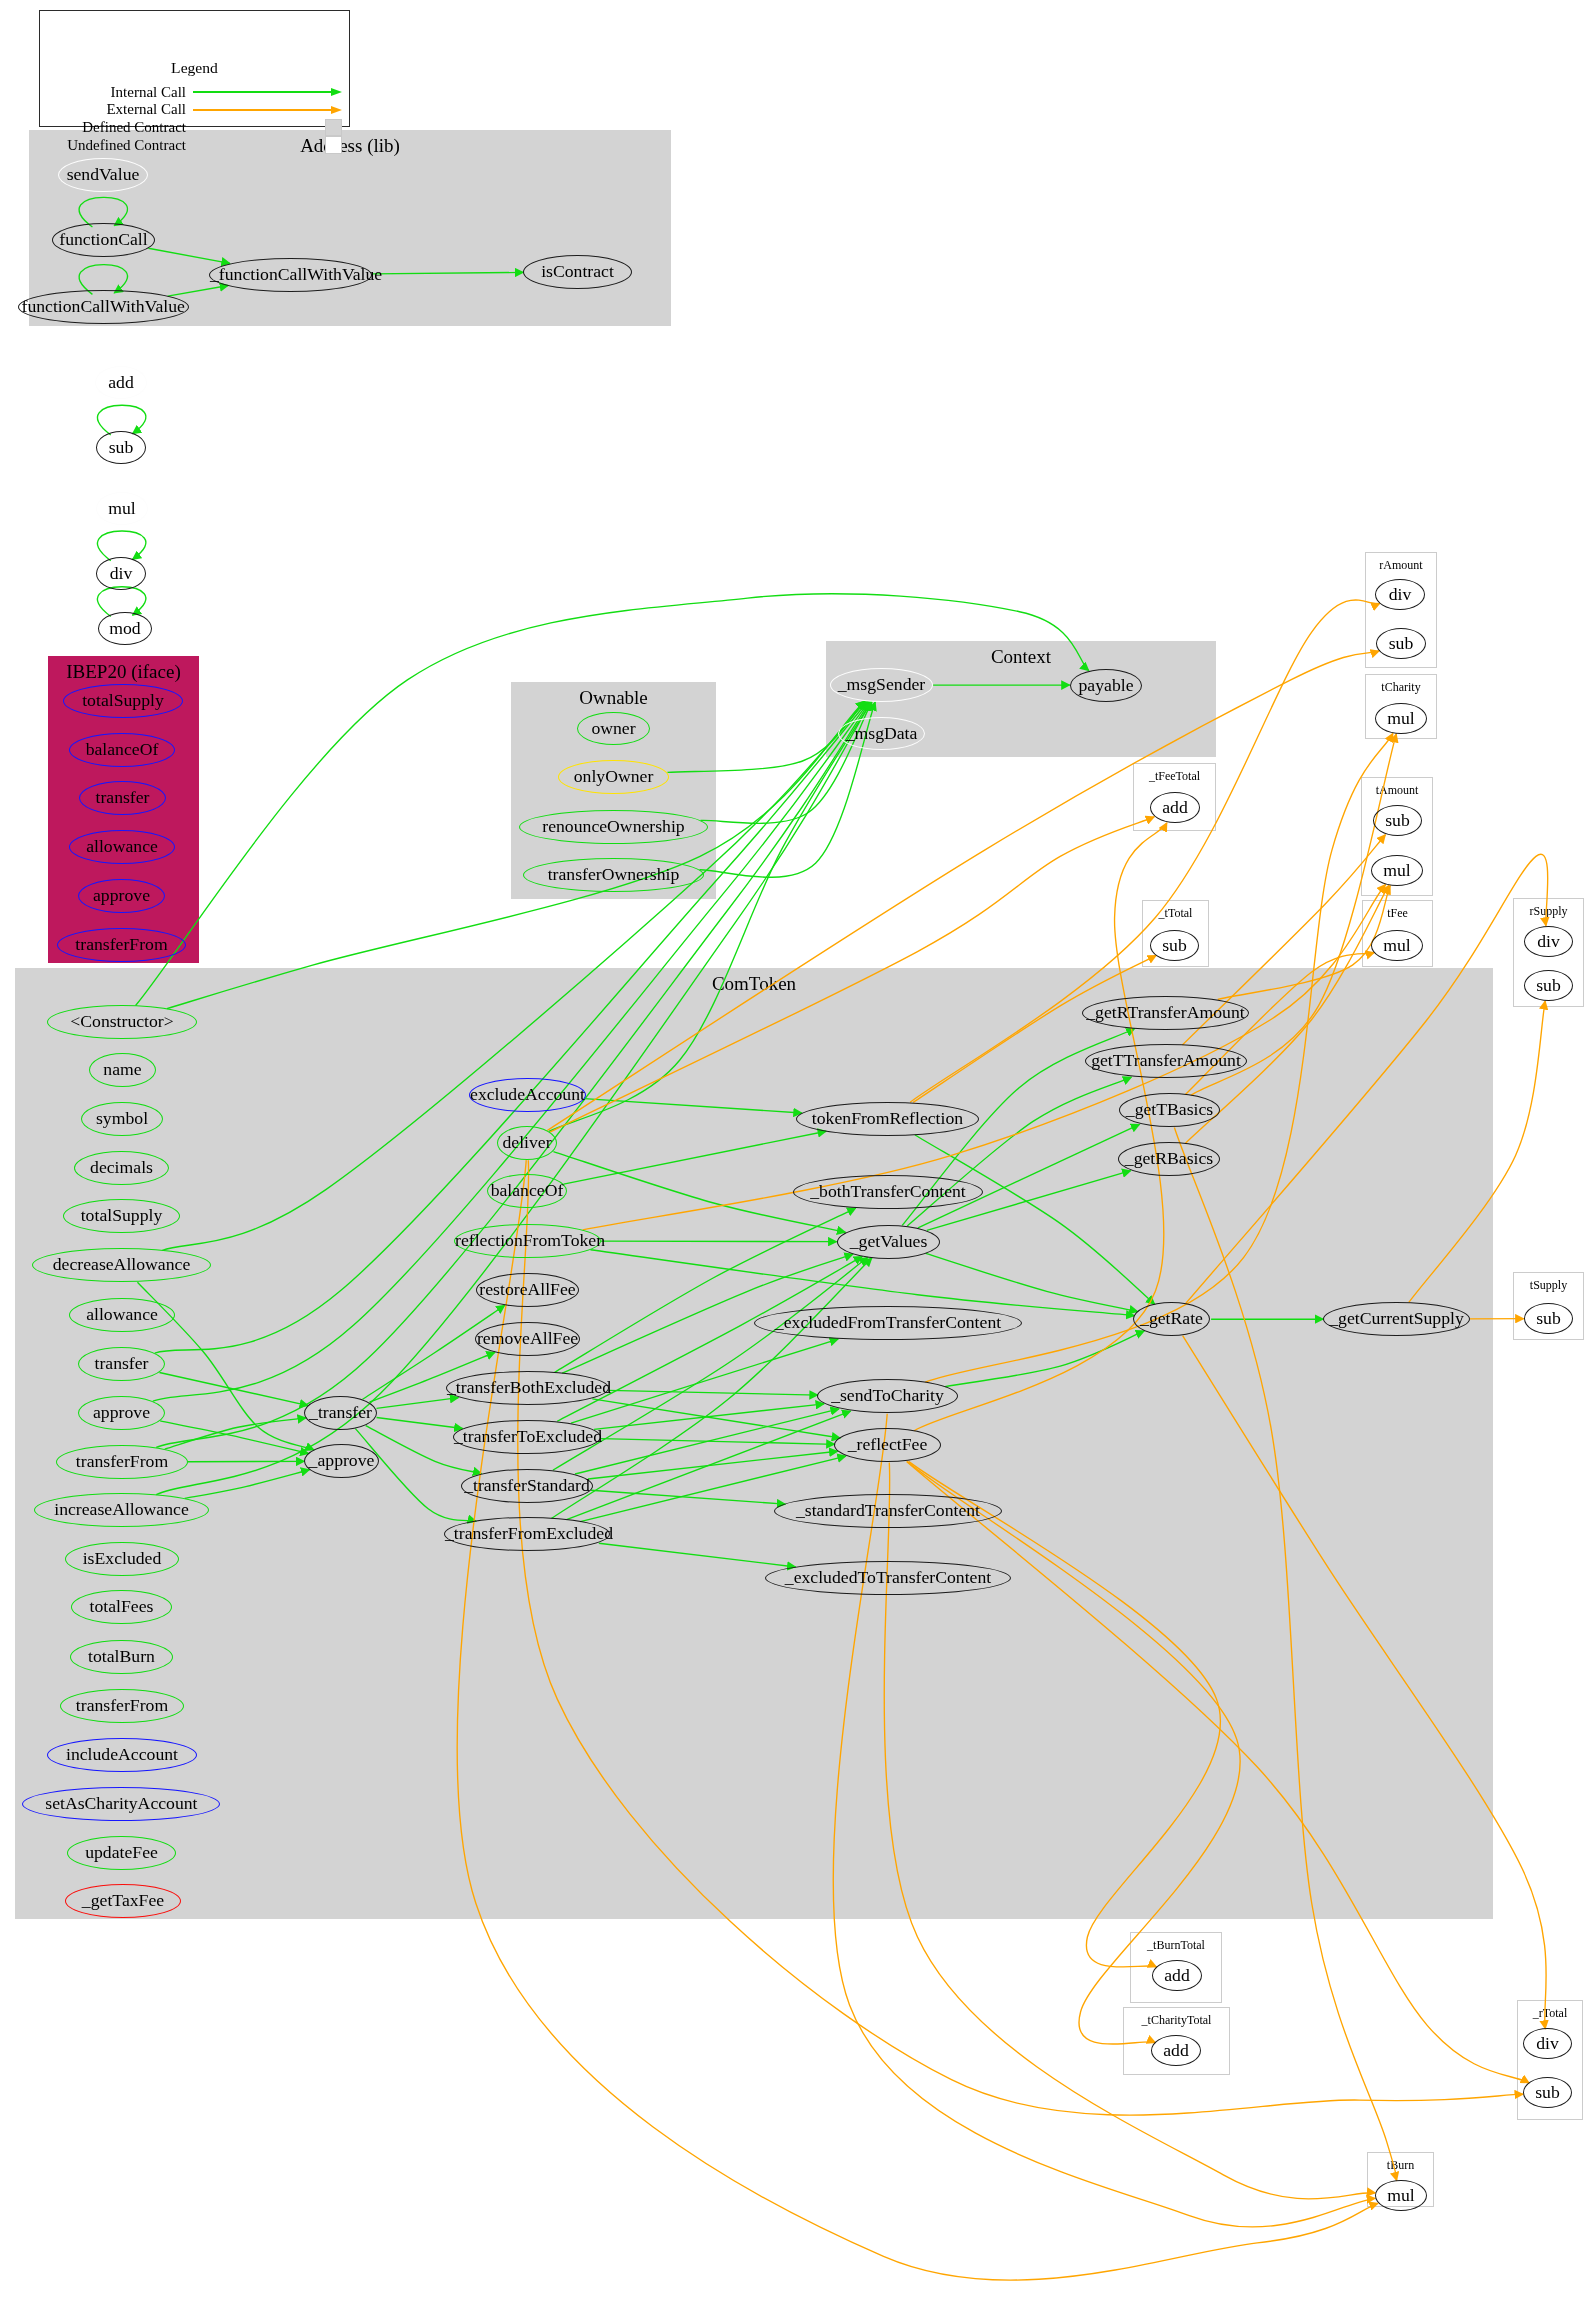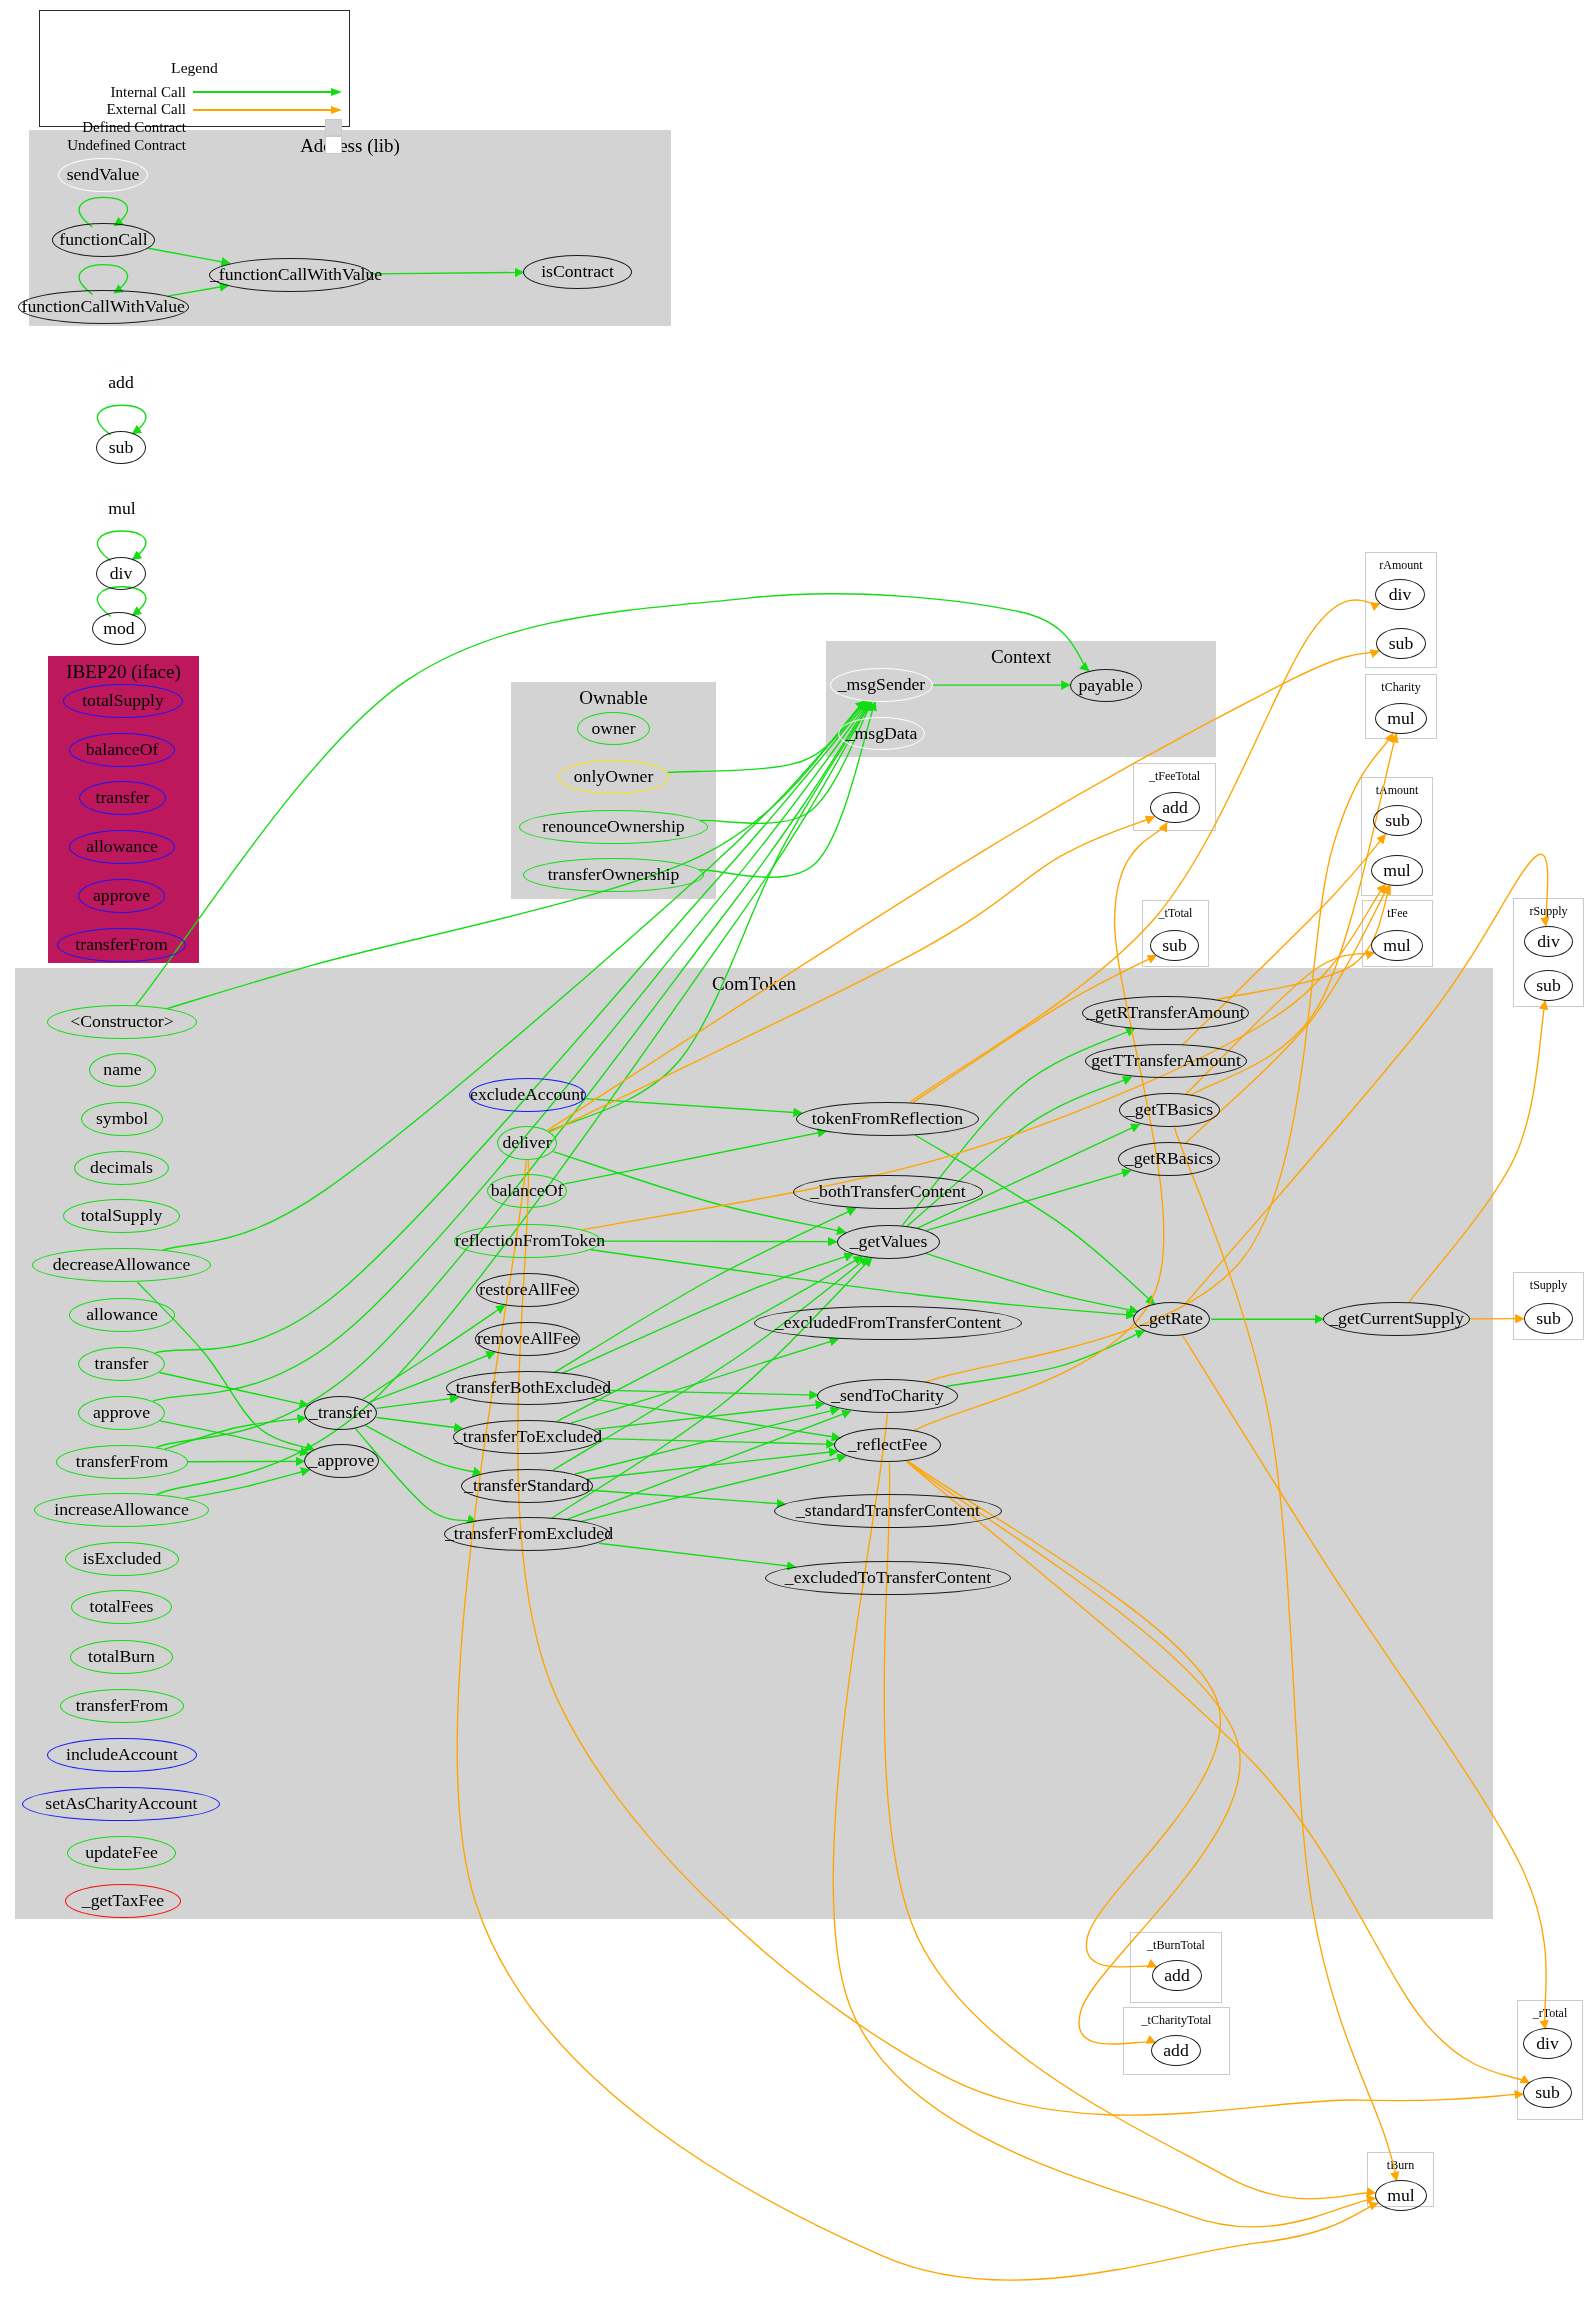--- a/index.html
+++ b/index.html
@@ -214,21 +214,21 @@
     </div>
     <div class="node" style="left: 58px; top: 158px; width: 90px; height: 34px; border-color: rgb(253, 253, 253); line-height: 31px;">sendValue</div>
     <div class="node" style="left: 52px; top: 223px; width: 103px; height: 34px; border-color: rgb(28, 28, 28); line-height: 31px;">functionCall</div>
     <div class="node" style="left: 17.7px; top: 290px; width: 171px; height: 34px; border-color: rgb(28, 28, 28); line-height: 31px;">functionCallWithValue</div>
     <div class="node" style="left: 209px; top: 258px; width: 163px; height: 34px; border-color: rgb(28, 28, 28); line-height: 31px;">_functionCallWithValue</div>
     <div class="node" style="left: 523px; top: 255px; width: 109px; height: 34px; border-color: rgb(28, 28, 28); line-height: 31px;">isContract</div>
     <div class="node" style="left: 95px; top: 366px; width: 52px; height: 33px; border-color: rgb(253, 253, 253); line-height: 30px;">add</div>
     <div class="node" style="left: 96px; top: 431px; width: 50px; height: 33px; border-color: rgb(28, 28, 28); line-height: 30px;">sub</div>
     <div class="node" style="left: 96px; top: 492px; width: 52px; height: 33px; border-color: rgb(253, 253, 253); line-height: 30px;">mul</div>
     <div class="node" style="left: 96px; top: 557px; width: 50px; height: 33px; border-color: rgb(28, 28, 28); line-height: 30px;">div</div>
-    <div class="node" style="left: 92px; top: 612px; width: 54px; height: 33px; border-color: rgb(28, 28, 28); line-height: 30px;">mod</div>
+    <div class="node" style="left: 98px; top: 612px; width: 54px; height: 33px; border-color: rgb(28, 28, 28); line-height: 30px;">mod</div>
     <div class="node" style="left: 63px; top: 684px; width: 120px; height: 34px; border-color: rgb(22, 22, 255); line-height: 31px;">totalSupply</div>
     <div class="node" style="left: 69px; top: 733px; width: 106px; height: 34px; border-color: rgb(22, 22, 255); line-height: 31px;">balanceOf</div>
     <div class="node" style="left: 79px; top: 781px; width: 87px; height: 34px; border-color: rgb(22, 22, 255); line-height: 31px;">transfer</div>
     <div class="node" style="left: 69px; top: 830px; width: 106px; height: 34px; border-color: rgb(22, 22, 255); line-height: 31px;">allowance</div>
     <div class="node" style="left: 78px; top: 879px; width: 87px; height: 34px; border-color: rgb(22, 22, 255); line-height: 31px;">approve</div>
     <div class="node" style="left: 57px; top: 928px; width: 129px; height: 34px; border-color: rgb(22, 22, 255); line-height: 31px;">transferFrom</div>
     <div class="node" style="left: 577px; top: 712px; width: 73px; height: 33px; border-color: rgb(18, 221, 18); line-height: 30px;">owner</div>
     <div class="node" style="left: 558px; top: 760px; width: 111px; height: 34px; border-color: rgb(255, 227, 0); line-height: 31px;">onlyOwner</div>
     <div class="node" style="left: 519px; top: 810px; width: 189px; height: 34px; border-color: rgb(18, 221, 18); line-height: 31px;">renounceOwnership</div>
     <div class="node" style="left: 523px; top: 858px; width: 181px; height: 34px; border-color: rgb(18, 221, 18); line-height: 31px;">transferOwnership</div>

